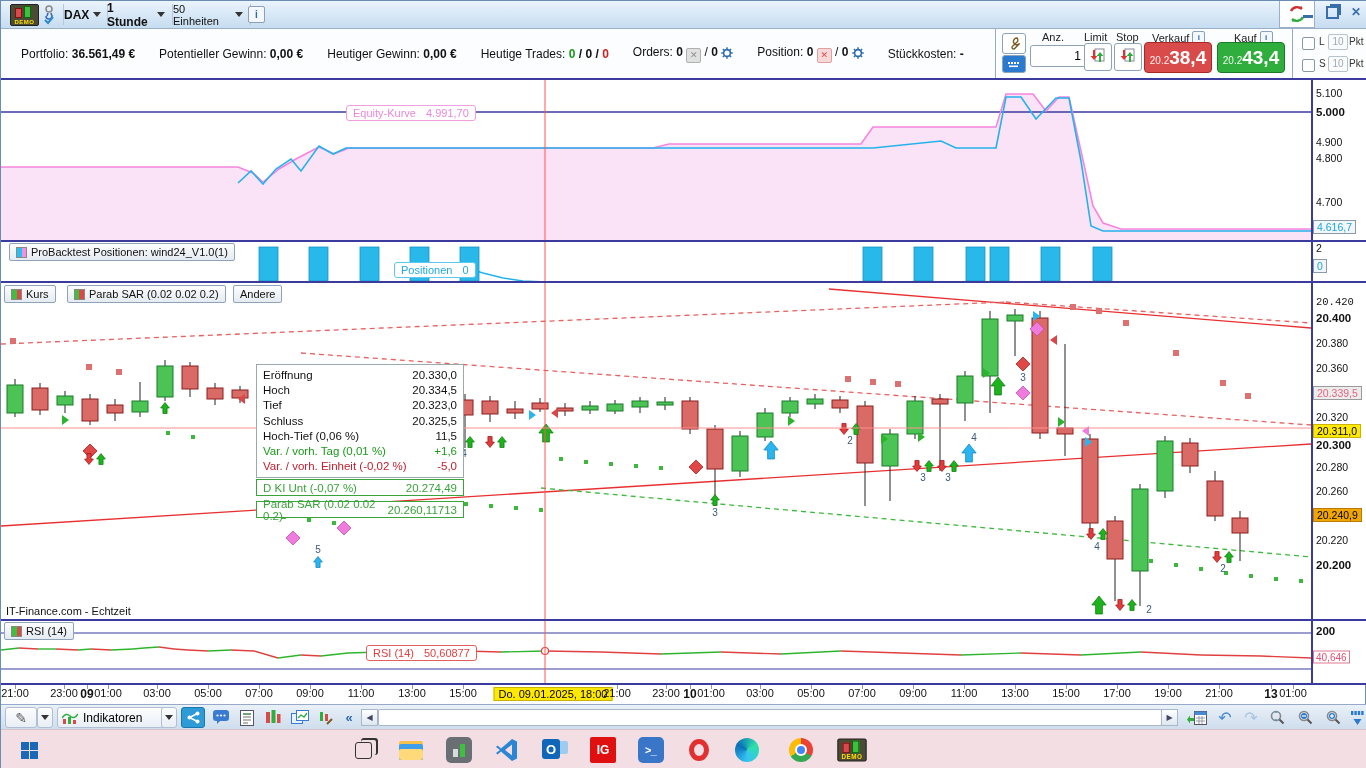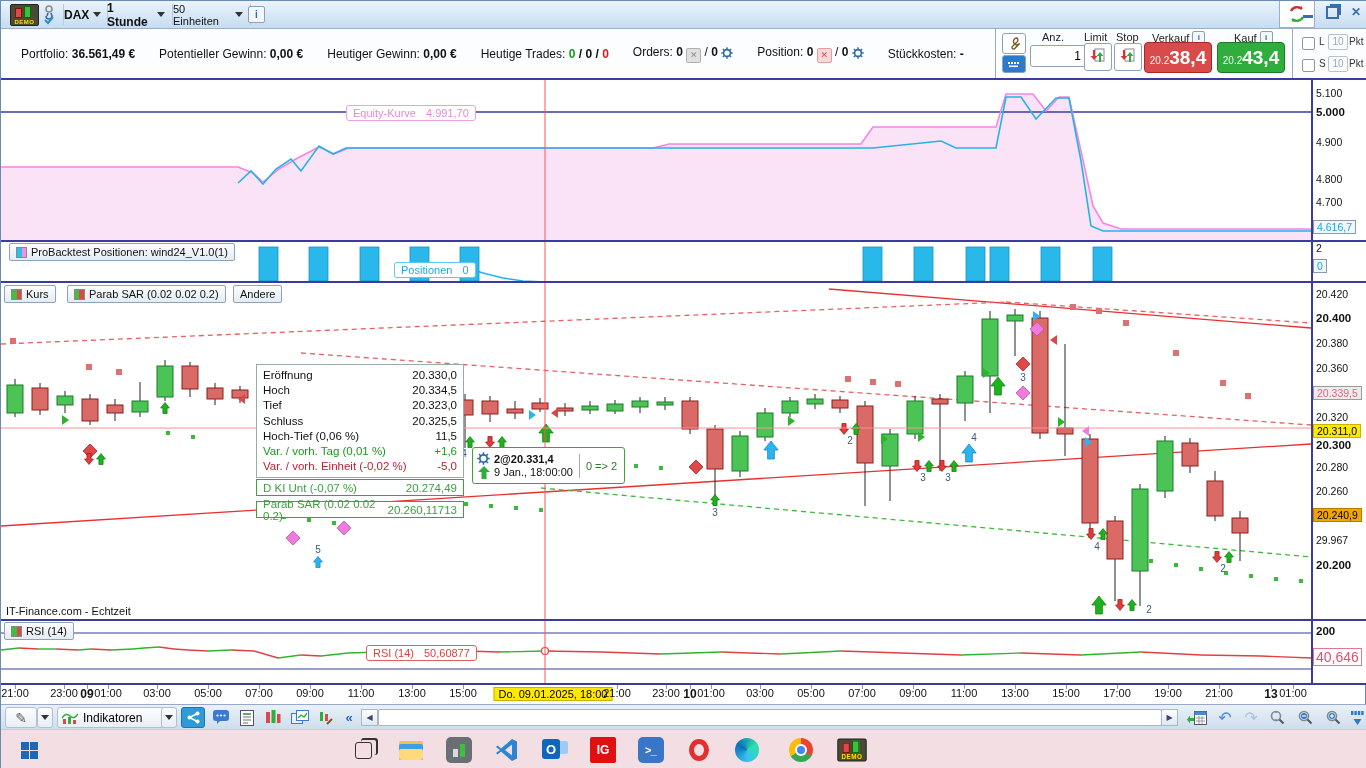--- a/index.html
+++ b/index.html
@@ -74,21 +74,21 @@
     border-radius:3px;display:flex;align-items:center;padding:0 4px;box-sizing:border-box;gap:4px}
   .om-mid{font-size:11px;color:#111;line-height:13px}
   .om-right{border-left:1px solid #aaa;padding-left:6px;margin-left:2px;font-size:11px;color:#2a7a2a;height:24px;display:flex;align-items:center}
   #pricefooter{position:absolute;left:3px;top:604px;font-size:11px;color:#111;background:rgba(255,255,255,.85);padding:0 2px}
   .axl{position:absolute;left:1315px;font-size:10.5px;color:#111;transform:translateY(-50%);white-space:nowrap}
   .axl.b{font-weight:bold;font-size:11.5px}
   .axl.yellow{left:1312px;background:#ffe900;border:1px solid #c8b400;padding:0 3px;color:#000}
   .axl.orange{left:1312px;background:#f0a500;border:1px solid #b87d00;padding:0 3px;color:#000}
   .axl.alert{left:1312px;background:#ececec;border:1px solid #9a9a9a;color:#e06880;padding:0 3px}
   .axl.cyanbox{left:1312px;background:#f2f6f8;border:1px solid #8a9aa8;color:#1aa8d8;padding:0 3px}
-  .axl.pinkbox{left:1312px;background:#fff;border:1px solid #e07890;color:#e05070;padding:0 2px;font-size:14px}
+  .axl.pinkbox{left:1312px;background:#fff;border:1px solid #e07890;color:#e05070;padding:0 2px;font-size:10px}
   
   #timeaxis{position:absolute;left:0;top:684px;width:1166px;height:19px;background:#fff}
   .tl{position:absolute;top:2px;font-size:11px;color:#111;transform:translateX(-50%);white-space:nowrap}
   .tl.b{font-weight:bold;font-size:12px}
   .tl.hl{background:#ffe900;border:1px solid #c8b400;padding:0 4px;color:#000}
   .tick{position:absolute;top:0;width:1px;height:4px;background:#999}
   
   #btoolbar{position:absolute;left:0;top:703px;width:1366px;height:25px;
     background:linear-gradient(#eaf1f8,#cddcec);border-top:1px solid #97a8c8;border-bottom:1px solid #97a8c8}
   .tool{position:absolute;top:2px;height:19px;display:flex;align-items:center;justify-content:center;
@@ -620,35 +620,20 @@
     </div>
   <div class="greenbox" style="top:478px">
     <span>D KI Unt (-0,07 %)</span>
       <span>20.274,49</span>
     </div>
   <div class="greenbox" style="top:500px">
     <span>Parab SAR (0.02 0.02 0.2)</span>
       <span>20.260,11713</span>
     </div>
 
-  <div id="ordermarker">
-    <div style="display:flex;flex-direction:column;align-items:center;gap:1px">
-      <svg class="ic" width="13" height="13" viewBox="0 0 12 12">
-          <use href="#gear-sym"></use>
-        </svg>
-      <svg class="ic" width="12" height="13" viewBox="0 0 12 13">
-        <path d="M6,0 L12,6 H8.5 V13 H3.5 V6 H0 Z" fill="#2fae3e"></path>
-        </svg>
-    </div>
-    <div class="om-mid">
-      <div style="font-weight:bold">2@20.331,4</div>
-      <div>9 Jan., 18:00:00</div>
-    </div>
-    <div class="om-right">0 =&gt; 2</div>
-  </div>
 
   <div id="timeaxis">
       <div class="tick" style="left: 14px;"></div>
       <div class="tl" style="left: 14px;">21:00</div>
       <div class="tick" style="left: 63px;"></div>
       <div class="tl" style="left: 63px;">23:00</div>
       <div class="tick" style="left: 86px;"></div>
       <div class="tl b" style="left: 86px;">09</div>
       <div class="tick" style="left: 107px;"></div>
       <div class="tl" style="left: 107px;">01:00</div>
@@ -893,33 +878,33 @@
           <div class="c2"></div>
           <div class="txt">DEMO</div>
         </div>
     </div>
 
   </div>
 
 <div class="axl" style="top: 92px;">5.100</div>
     <div class="axl b" style="top: 111px;">5.000</div>
     <div class="axl" style="top: 141px;">4.900</div>
-    <div class="axl" style="top: 178px;">4.800</div>
+    <div class="axl" style="top: 157px;">4.800</div>
     <div class="axl" style="top: 201px;">4.700</div>
     <div class="axl cyanbox" style="top: 226px;">4.616,7</div>
     <div class="axl" style="top: 247px;">2</div>
     <div class="axl cyanbox" style="top: 265px;">0</div>
-    <div class="axl" style="top: 293px;">20.420</div>
+    <div class="axl" style="top: 301px; font-family: Liberation Mono, monospace;">20.420</div>
     <div class="axl b" style="top: 317px;">20.400</div>
     <div class="axl" style="top: 342px;">20.380</div>
     <div class="axl" style="top: 367px;">20.360</div>
     <div class="axl alert" style="top: 392px;">20.339,5</div>
     <div class="axl" style="top: 416px;">20.320</div>
     <div class="axl yellow" style="top: 430px;">20.311,0</div>
     <div class="axl b" style="top: 444px;">20.300</div>
     <div class="axl" style="top: 466px;">20.280</div>
     <div class="axl" style="top: 490px;">20.260</div>
     <div class="axl orange" style="top: 514px;">20.240,9</div>
-    <div class="axl" style="top: 539px;">29.967</div>
+    <div class="axl" style="top: 539px;">20.220</div>
     <div class="axl b" style="top: 564px;">20.200</div>
     <div class="axl b" style="top: 630px;">200</div>
     <div class="axl pinkbox" style="top: 656px;">40,646</div>
   </div>
 
 </body></html>

